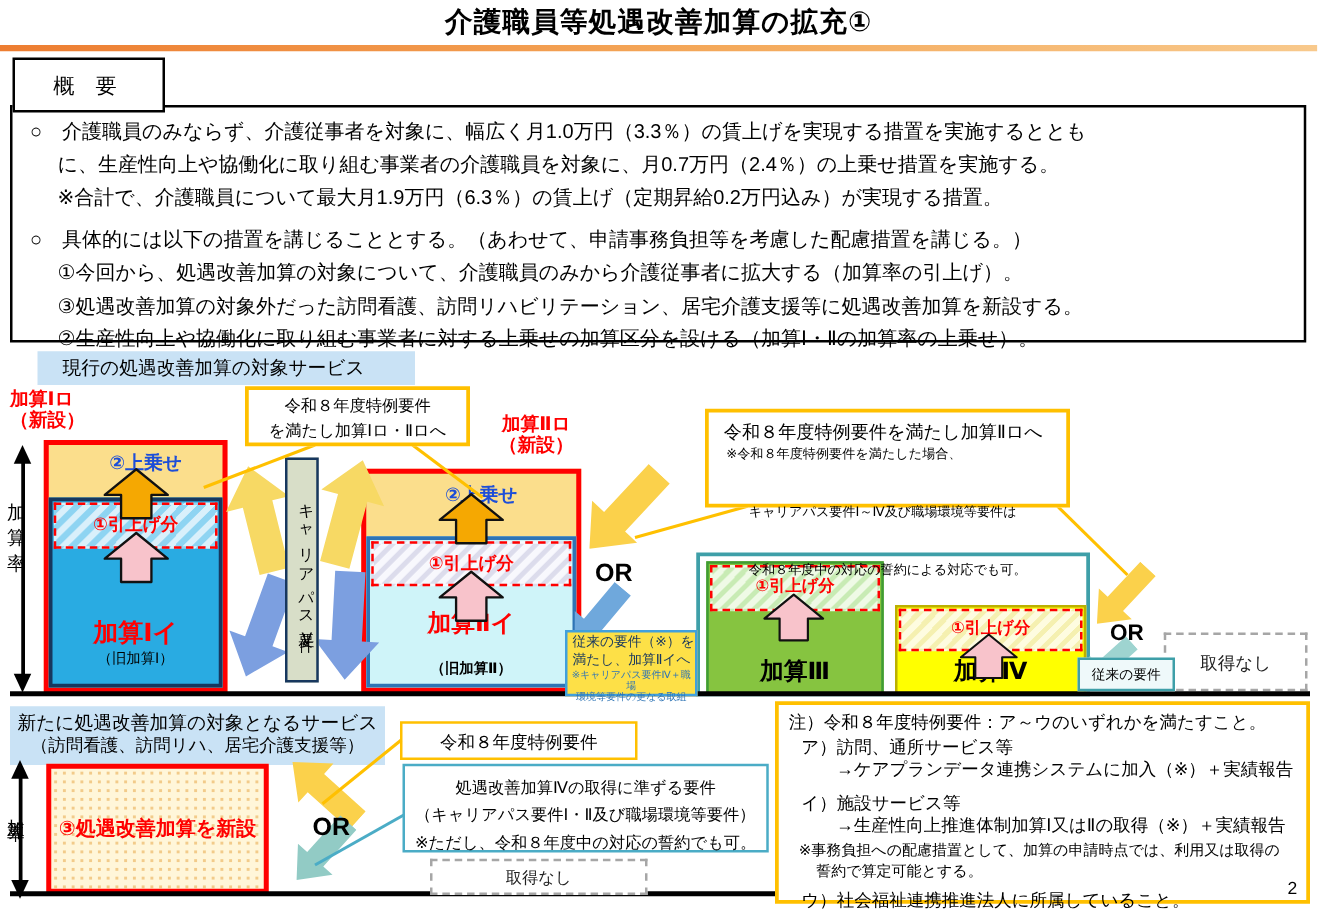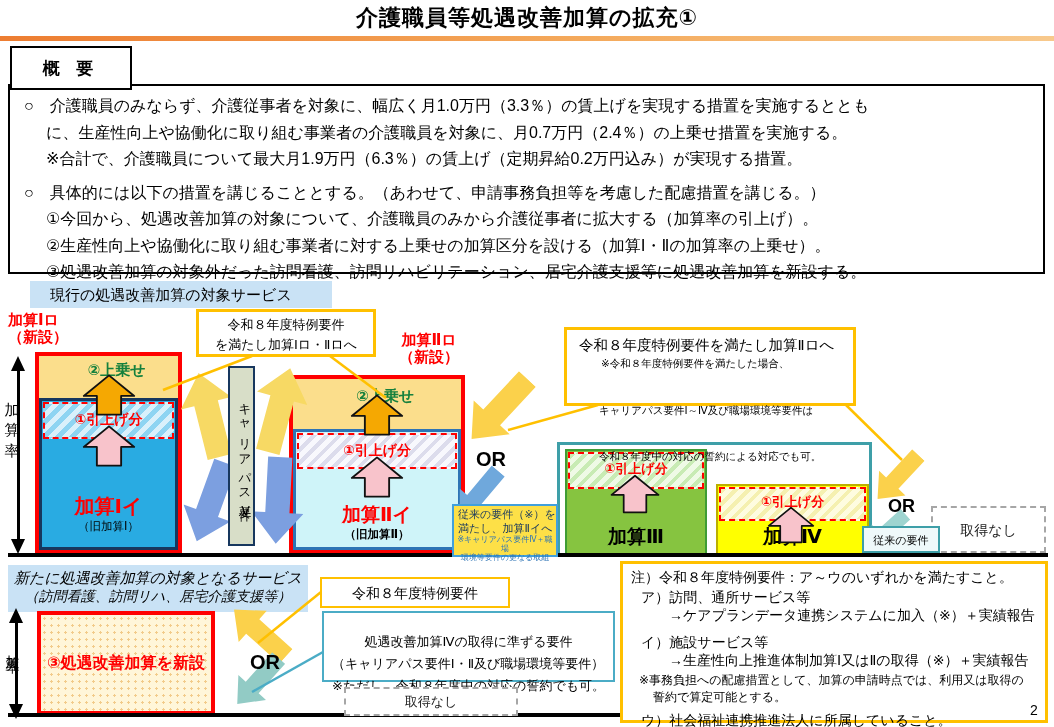--- a/index.html
+++ b/index.html
@@ -4,62 +4,62 @@
 <style>
   html,body{margin:0;padding:0;background:#fff;}
   #page{position:relative;width:1054px;height:727px;background:#fff;overflow:hidden;
         font-family:"Liberation Sans","DejaVu Sans",sans-serif;color:#000;}
   .abs{position:absolute;}
   
   #title{top:3px;left:0;width:1054px;text-align:center;font-size:22px;font-weight:bold;letter-spacing:1px;}
   #title-rule{top:36px;left:0;width:1054px;height:5px;background:linear-gradient(90deg,#ED7D31 0%,#F4A95B 55%,#F8C98C 100%);}
   
   #overview-tab{top:46px;left:10px;width:118px;height:40px;border:2.5px solid #000;background:#fff;z-index:3;
-     display:flex;align-items:center;justify-content:center;font-size:17px;font-weight:bold;letter-spacing:6px;}
+     display:flex;align-items:center;justify-content:center;font-size:17px;font-weight:normal;letter-spacing:6px;}
   #overview-box{top:84px;left:8px;width:1033px;height:186px;border:2.5px solid #000;background:#fff;font-size:16px;line-height:26.5px;}
   #overview-box .p{padding-top:7px;}
   #overview-box .l{padding-left:14px;white-space:nowrap;}
   #overview-box .l.ind{padding-left:36px;}
   
   .sec-label{background:#C9E2F5;}
   #current-label{top:281px;left:30px;width:282px;height:27px;font-size:15px;line-height:27px;padding-left:20px;}
-  #new-label{top:565px;left:8px;width:300px;height:47px;text-align:center;font-style:italic;}
+  #new-label{top:565px;left:8px;width:300px;height:47px;text-align:center;}
   #new-label .l1{font-size:15px;padding-top:4px;}
   #new-label .l2{font-size:14px;}
   
   .axis-line{width:2.5px;background:#000;}
   .tri{width:0;height:0;}
   .tri.up{border-left:7px solid transparent;border-right:7px solid transparent;border-bottom:15px solid #000;}
   .tri.down{border-left:7px solid transparent;border-right:7px solid transparent;border-top:15px solid #000;}
   .vtext{writing-mode:vertical-rl;text-orientation:upright;}
   #axis1-label{top:390px;left:2px;font-size:15px;letter-spacing:20px;}
   #axis2-label{top:644px;left:4px;font-size:14px;letter-spacing:2px;}
   
   .redbox{border:4px solid #FF0000;box-sizing:border-box;}
   #box1{top:352px;left:35px;width:147px;height:202px;background:#FBDE8C;}
   #box1-inner{position:absolute;left:0;right:0;top:42px;bottom:0;border:3px solid #17375E;background:#29ABE2;}
   #box2{top:375px;left:289px;width:176px;height:179px;background:#FBDE8C;}
   #box2-inner{position:absolute;left:0;right:0;top:50px;bottom:0;border:3px solid #2E74B5;background:#CFF4F9;}
   .hatch{position:absolute;left:1px;right:1px;top:1px;border:2.5px dashed #FF0000;text-align:center;}
   #hatch1{height:33px;background:repeating-linear-gradient(135deg,#8ED4F2 0 5px,#D9F0FB 5px 10px);}
   #hatch2{height:32px;background:repeating-linear-gradient(135deg,#DCDCEC 0 4px,#F8F8FD 4px 9px);}
   .hatch .t{font-size:14px;font-weight:bold;color:#FF0000;padding-top:7px;}
-  .uwanose{position:absolute;left:16px;right:0;text-align:center;color:#15803d;font-weight:bold;font-size:15px;}
+  .uwanose{position:absolute;left:16px;right:0;text-align:center;color:#1d4ed8;font-weight:bold;font-size:15px;}
   .main-name{position:absolute;left:0;right:0;text-align:center;color:#FF0000;font-weight:bold;font-size:20px;}
   .old-name{position:absolute;left:0;right:0;text-align:center;color:#000;font-size:11.5px;}
   .side-label{color:#FF0000;font-weight:bold;font-size:15px;line-height:17px;}
   
   #career-box{top:366px;left:228px;width:27px;height:180px;background:#D8DEC8;border:2px solid #17375E;z-index:2;
      display:flex;align-items:flex-start;justify-content:center;font-size:12.5px;letter-spacing:3px;padding-top:4px;box-sizing:border-box;}
   
   .callout{border:3px solid #FFC000;background:#fff;z-index:7;box-sizing:border-box;}
   #callout1{top:309px;left:196px;width:180px;height:48px;text-align:center;font-size:13px;line-height:20px;padding-top:3px;}
   #callout2{top:327px;left:564px;width:292px;height:79px;font-size:14.5px;}
   #callout2 .t{padding:6px 0 1px 12px;}
-  #callout2 .n{font-size:10.5px;line-height:14.5px;padding-left:34px;}
+  #callout2 .n{font-size:10.5px;line-height:14.5px;padding-left:14px;}
   #callout2 .n.n2{padding-left:32px;margin-top:32px;}
   
   #bluebox{top:504px;left:452px;width:106px;height:53px;border:2px solid #41A0DC;background:#fde047;z-index:4;box-sizing:border-box;}
   #bluebox .l{font-size:11px;line-height:13.5px;padding:2px 0 0 4px;color:#17375E;}
   #bluebox .n{font-size:8px;line-height:9px;color:#2E74B5;text-align:center;}
   #teal-container{top:442px;left:557px;width:315px;height:115px;border:3px solid #3E9FA8;background:#fff;box-sizing:border-box;}
   #box3{top:449px;left:565px;width:142px;height:107px;border:2.5px solid #3F9C35;background:#86C440;box-sizing:border-box;}
   #hatch3{height:33px;background:repeating-linear-gradient(135deg,#C8EBB4 0 4px,#EFFAE6 4px 9px);}
   #box4{top:484px;left:716px;width:153px;height:72px;border:2.5px solid #BCB000;background:#FFFF00;box-sizing:border-box;}
   #hatch4{height:30px;background:repeating-linear-gradient(135deg,#F5F0B0 0 4px,#FEFCE0 4px 9px);}
@@ -76,21 +76,21 @@
   .baseline{background:#000;height:4px;}
   
   #redbox2{top:611px;left:37px;width:178px;height:104px;
      background:#FFF6D9 radial-gradient(#F2CB8A 1.2px,transparent 1.3px);background-size:7px 7px;
      display:flex;align-items:center;justify-content:center;}
   #redbox2 .t{color:#FF0000;font-weight:bold;font-size:16px;}
   #tokurei-box{top:577px;left:320px;width:190px;height:31px;border:2.5px solid #FFC000;background:#fff;z-index:4;
      text-align:center;font-size:14px;line-height:28px;box-sizing:border-box;}
   #tealbox2{top:611px;left:322px;width:293px;height:71px;border:2.5px solid #4BACC6;background:#fff;z-index:4;
      font-size:13px;line-height:22px;box-sizing:border-box;}
-  #tealbox2 .c{text-align:center;padding-top:18px;}
+  #tealbox2 .c{text-align:center;padding-top:6px;}
   #tealbox2 .l{padding-left:8px;}
   #notebox{top:561px;left:620px;width:428px;height:162px;border:3px solid #FFC000;background:#fff;box-sizing:border-box;font-size:14px;}
   #notebox div{white-space:nowrap;}
   #notebox .l0{padding:5px 0 0 8px;}
   #notebox .l1{padding:2px 0 0 18px;}
   #notebox .l2{padding:0 0 0 46px;}
   #notebox .l3{padding:9px 0 0 18px;}
   #notebox .l4{padding:0 0 0 46px;}
   #notebox .l5{padding:2px 0 0 16px;font-size:12px;}
   #notebox .l6{padding:0 0 0 30px;font-size:12px;}
@@ -112,22 +112,22 @@
   <div class="abs" id="overview-tab">概 要</div>
   <div class="abs" id="overview-box">
     <div class="p">
       <div class="l">○　介護職員のみならず、介護従事者を対象に、幅広く月1.0万円（3.3％）の賃上げを実現する措置を実施するととも</div>
       <div class="l ind">に、生産性向上や協働化に取り組む事業者の介護職員を対象に、月0.7万円（2.4％）の上乗せ措置を実施する。</div>
       <div class="l ind">※合計で、介護職員について最大月1.9万円（6.3％）の賃上げ（定期昇給0.2万円込み）が実現する措置。</div>
     </div>
     <div class="p">
       <div class="l">○　具体的には以下の措置を講じることとする。（あわせて、申請事務負担等を考慮した配慮措置を講じる。）</div>
       <div class="l ind">①今回から、処遇改善加算の対象について、介護職員のみから介護従事者に拡大する（加算率の引上げ）。</div>
+      <div class="l ind">③処遇改善加算の対象外だった訪問看護、訪問リハビリテーション、居宅介護支援等に処遇改善加算を新設する。</div>
       <div class="l ind">②生産性向上や協働化に取り組む事業者に対する上乗せの加算区分を設ける（加算Ⅰ・Ⅱの加算率の上乗せ）。</div>
-      <div class="l ind">③処遇改善加算の対象外だった訪問看護、訪問リハビリテーション、居宅介護支援等に処遇改善加算を新設する。</div>
     </div>
   </div>
 
   <div class="abs sec-label" id="current-label">現行の処遇改善加算の対象サービス</div>
 
   <div class="abs tri up" style="top:356px;left:11px;"></div>
   <div class="abs axis-line" style="top:370px;left:17px;height:170px;"></div>
   <div class="abs tri down" style="top:539px;left:11px;"></div>
   <div class="abs vtext" id="axis1-label">加算率</div>
 
@@ -170,21 +170,21 @@
   <div class="abs side-label" style="top:331px;left:393px;width:72px;text-align:center;">
     <div>加算Ⅱロ</div>
     <div>（新設）</div>
   </div>
   <div class="abs redbox" id="box2">
     <div class="uwanose" style="top:8px;">②上乗せ</div>
     <div id="box2-inner">
       <div class="hatch" id="hatch2">
         <div class="t">①引上げ分</div>
       </div>
-      <div class="main-name" style="top:70px;font-size:19px;">加算Ⅱイ</div>
+      <div class="main-name" style="top:54px;font-size:19px;">加算Ⅱイ</div>
       <div class="old-name" style="top:95px;font-weight:bold;">（旧加算Ⅱ）</div>
     </div>
   </div>
   <svg class="oarrow" style="top:392px;left:349px;width:56px;height:46px;" viewBox="0 0 60 46">
       <polygon points="30,2 57,24 43,24 43,44 17,44 17,24 3,24" fill="#F5A802" stroke="#111" stroke-width="2" stroke-linejoin="round"></polygon>
     </svg>
   <svg class="oarrow" style="top:455px;left:349px;width:56px;height:44px;" viewBox="0 0 60 46">
       <polygon points="30,2 57,24 43,24 43,44 17,44 17,24 3,24" fill="#F8C3CB" stroke="#111" stroke-width="2" stroke-linejoin="round"></polygon>
     </svg>
 

